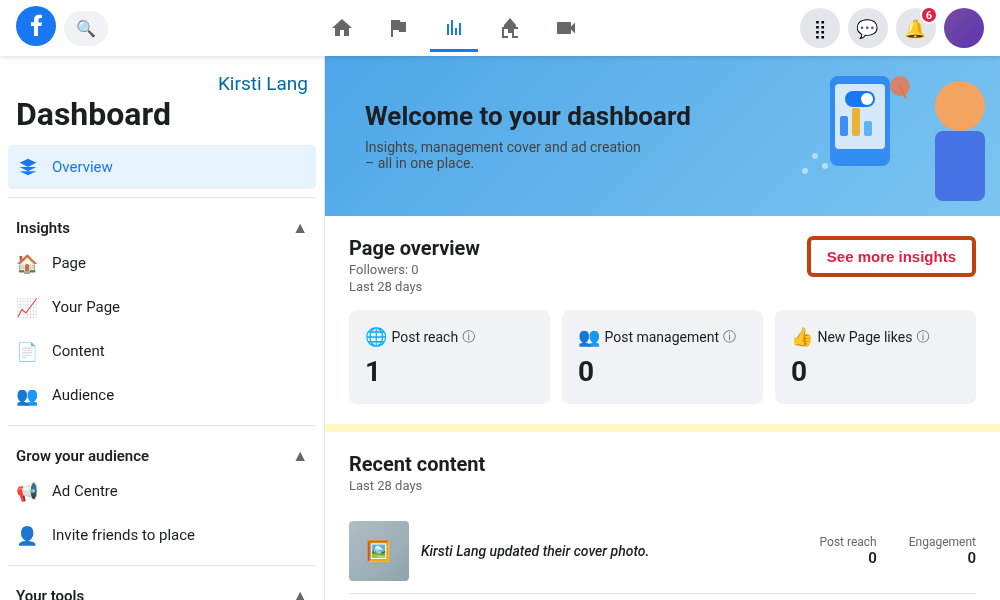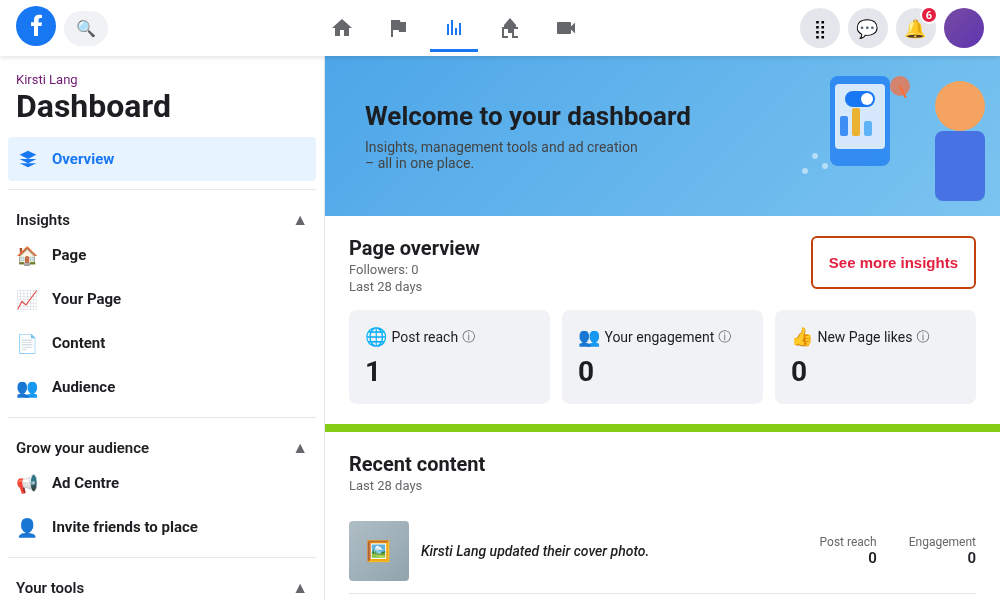--- a/index.html
+++ b/index.html
@@ -99,41 +99,42 @@
     
     .sidebar {
       width: 325px;
       background: #fff;
       padding: 16px 8px;
       overflow-y: auto;
       flex-shrink: 0;
       border-right: 1px solid #e4e6eb;
     }
     .sidebar-user-name {
-      font-size: 13px;
-      color: #701a75;
+      font-size: 19px;
+      color: #0369a1;
       padding: 0 8px;
+      text-align: right;
     }
     .sidebar-page-title {
       font-size: 32px;
       font-weight: 700;
       color: #1c1e21;
       padding: 0 8px;
       margin-bottom: 12px;
     }
     .sidebar-item {
       display: flex;
       align-items: center;
       gap: 12px;
       padding: 10px 8px;
       border-radius: 4px;
       cursor: pointer;
       color: #1c1e21;
       font-size: 15px;
-      font-weight: 700;
+      font-weight: 400;
     }
     .sidebar-item.active { background: #e7f3ff; color: #1877f2; }
     .sidebar-item .icon { width: 24px; height: 24px; display: flex; align-items: center; justify-content: center; font-size: 18px; }
 
     .sidebar-section-header {
       display: flex;
       align-items: center;
       justify-content: space-between;
       padding: 12px 8px 4px;
       font-size: 15px;
@@ -141,21 +142,21 @@
       color: #1c1e21;
       cursor: pointer;
     }
     .sidebar-section-header .chevron { font-size: 16px; color: #65676b; }
     .divider { height: 1px; background: #e4e6eb; margin: 8px 0; }
 
     
     .main-content {
       flex: 1;
       overflow-y: auto;
-      background: #84cc16;
+      background: #fef9c3;
     }
 
     
     .hero-banner {
       background: linear-gradient(135deg, #4da6e8, #7bc4f0);
       padding: 32px 40px;
       display: flex;
       align-items: center;
       justify-content: space-between;
       min-height: 160px;
@@ -197,24 +198,24 @@
       font-size: 20px;
       font-weight: 700;
       color: #1c1e21;
     }
     .section-subtitle {
       font-size: 13px;
       color: #65676b;
       margin-top: 2px;
     }
     .see-more-btn {
-      border: 2px solid #c2410c;
+      border: 4px solid #c2410c;
       color: #e41e3f;
       background: #fff;
-      padding: 16px 16px;
+      padding: 8px 16px;
       border-radius: 6px;
       font-size: 15px;
       font-weight: 600;
       cursor: pointer;
       white-space: nowrap;
     }
 
     .metrics-row {
       display: flex;
       gap: 12px;
@@ -395,21 +396,21 @@
       
     </div>
 
   </div>
 
   <div class="main-content">
 
     <div class="hero-banner">
       <div class="hero-text">
         <h1>Welcome to your dashboard</h1>
-        <p>Insights, management tools and ad creation – all in one place.</p>
+        <p>Insights, management cover and ad creation – all in one place.</p>
       </div>
       <div class="hero-illustration">
         <svg viewBox="0 0 350 160" width="350" height="160">
 
           <rect x="180" y="20" width="60" height="90" rx="8" fill="#1877f2" opacity="0.7"></rect>
           <rect x="185" y="28" width="50" height="65" rx="4" fill="#fff" opacity="0.8"></rect>
 
           <rect x="195" y="35" width="30" height="16" rx="8" fill="#1877f2"></rect>
           <circle cx="217" cy="43" r="6" fill="#fff"></circle>
 
@@ -445,21 +446,21 @@
           <div class="metric-label">
             <span class="metric-icon">🌐</span>
             <span>Post reach</span>
             <span class="info-icon">ⓘ</span>
           </div>
           <div class="metric-value">1</div>
         </div>
         <div class="metric-card">
           <div class="metric-label">
             <span class="metric-icon">👥</span>
-            <span>Your engagement</span>
+            <span>Post management</span>
             <span class="info-icon">ⓘ</span>
           </div>
           <div class="metric-value">0</div>
         </div>
         <div class="metric-card">
           <div class="metric-label">
             <span class="metric-icon">👍</span>
             <span>New Page likes</span>
             <span class="info-icon">ⓘ</span>
           </div>

